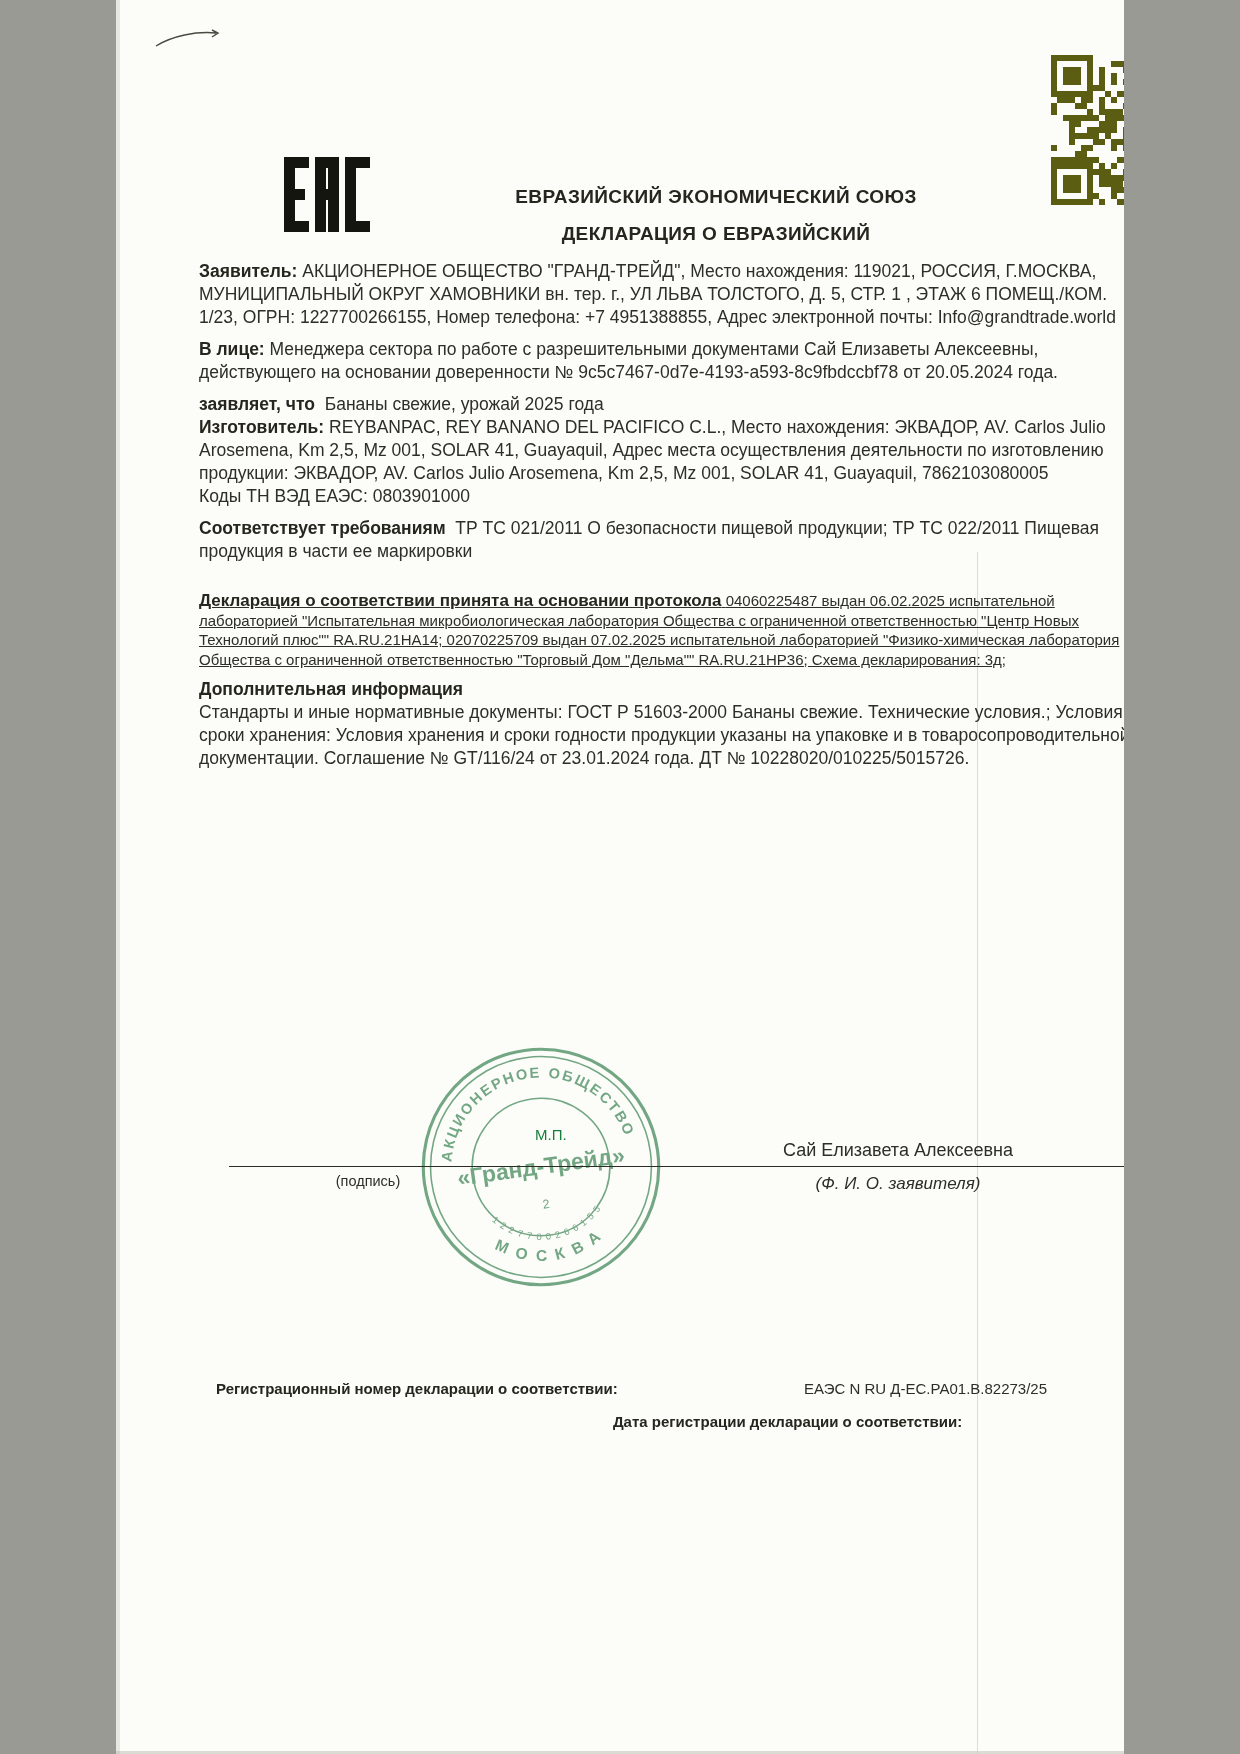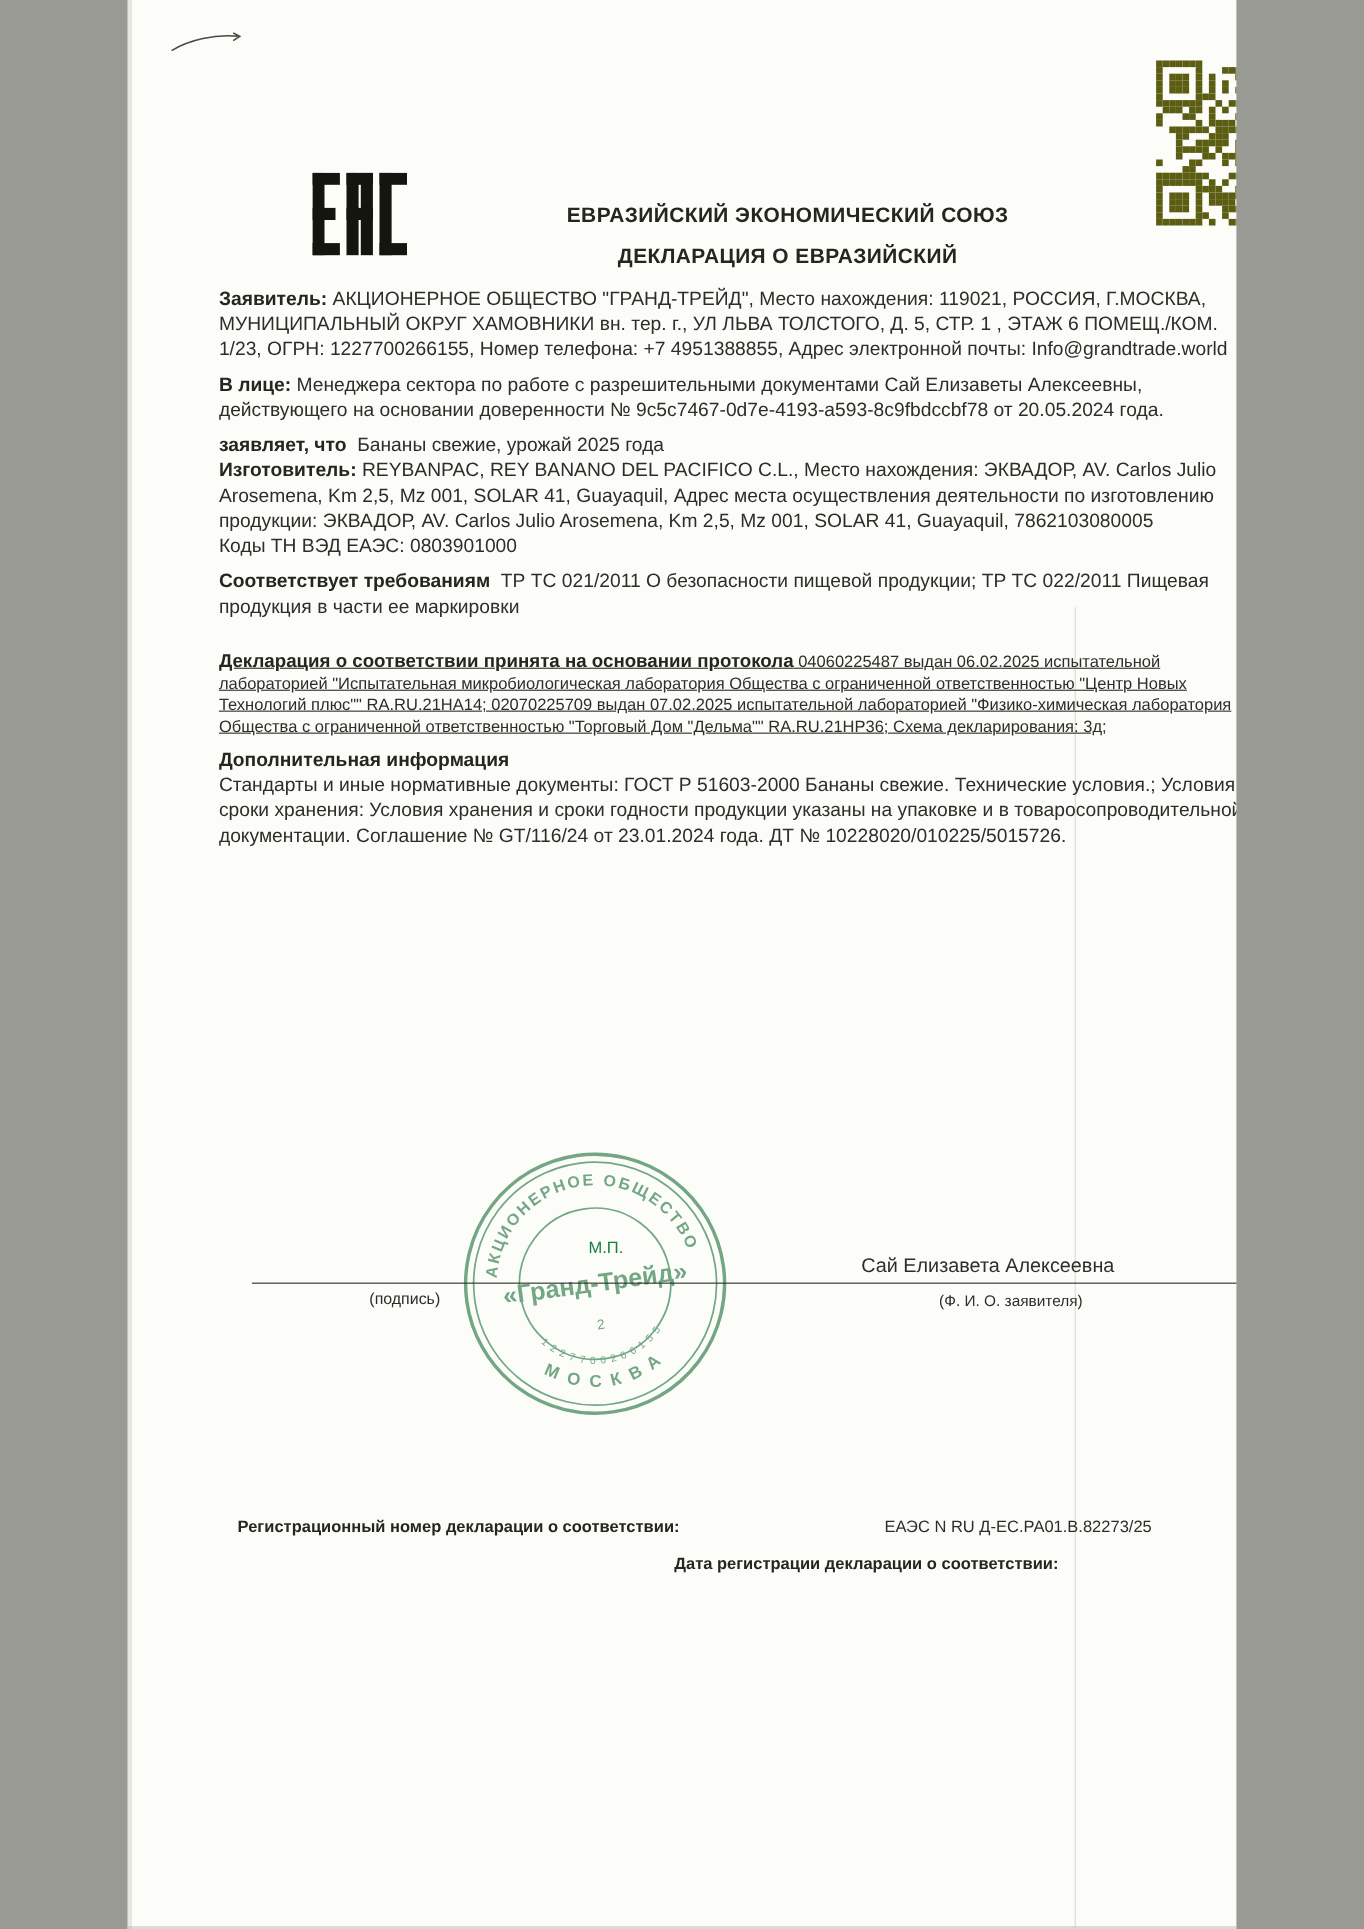--- a/index.html
+++ b/index.html
@@ -47,21 +47,21 @@
   .stx{fill:var(--stamp-color,#4d8f63);font-weight:bold;font-family:"Liberation Sans",sans-serif;}
   .arc-top{font-size:14px;letter-spacing:2px;}
   .arc-bottom{font-size:15px;letter-spacing:9px;}
   .arc-digits{font-size:9px;letter-spacing:4.5px;font-weight:normal;}
   .stamp-center{font-size:22px;font-weight:bold;fill:var(--stamp-color,#4d8f63);font-family:"Liberation Sans",sans-serif;}
   .stamp-num{font-size:12px;fill:var(--stamp-color,#4d8f63);font-family:"Liberation Sans",sans-serif;}
   .mp{position:absolute;left:296px;top:86px;font-size:15px;font-weight:normal;color:#15803d;margin-left:26px;}
   .sig-line{position:absolute;left:16px;top:126px;width:918px;border-top:1.6px solid #2c2c26;}
   .sig-caption{position:absolute;left:60px;top:133px;width:190px;text-align:center;font-size:14.5px;color:#2e2e28;}
   .sig-name{position:absolute;left:515px;top:100px;width:340px;text-align:center;font-size:18px;color:#2e2e28;}
-  .name-caption{position:absolute;left:536px;top:134px;width:340px;text-align:center;font-size:14px;color:#2e2e28;}
+  .name-caption{position:absolute;left:515px;top:134px;width:340px;text-align:center;font-size:17px;color:#2e2e28;font-style:italic;}
   
   .footer{position:absolute;left:100px;top:1380px;width:1060px;font-size:15px;}
   .footer .row{display:flex;align-items:flex-start;}
   .footer .row + .row{margin-top:16px;justify-content:flex-end;}
   .footer .flabel{font-weight:bold;color:#26261f;width:588px;flex:0 0 588px;}
   .footer .fvalue{color:#2e2e28;}
 </style>
 </head>
 <body>
 

